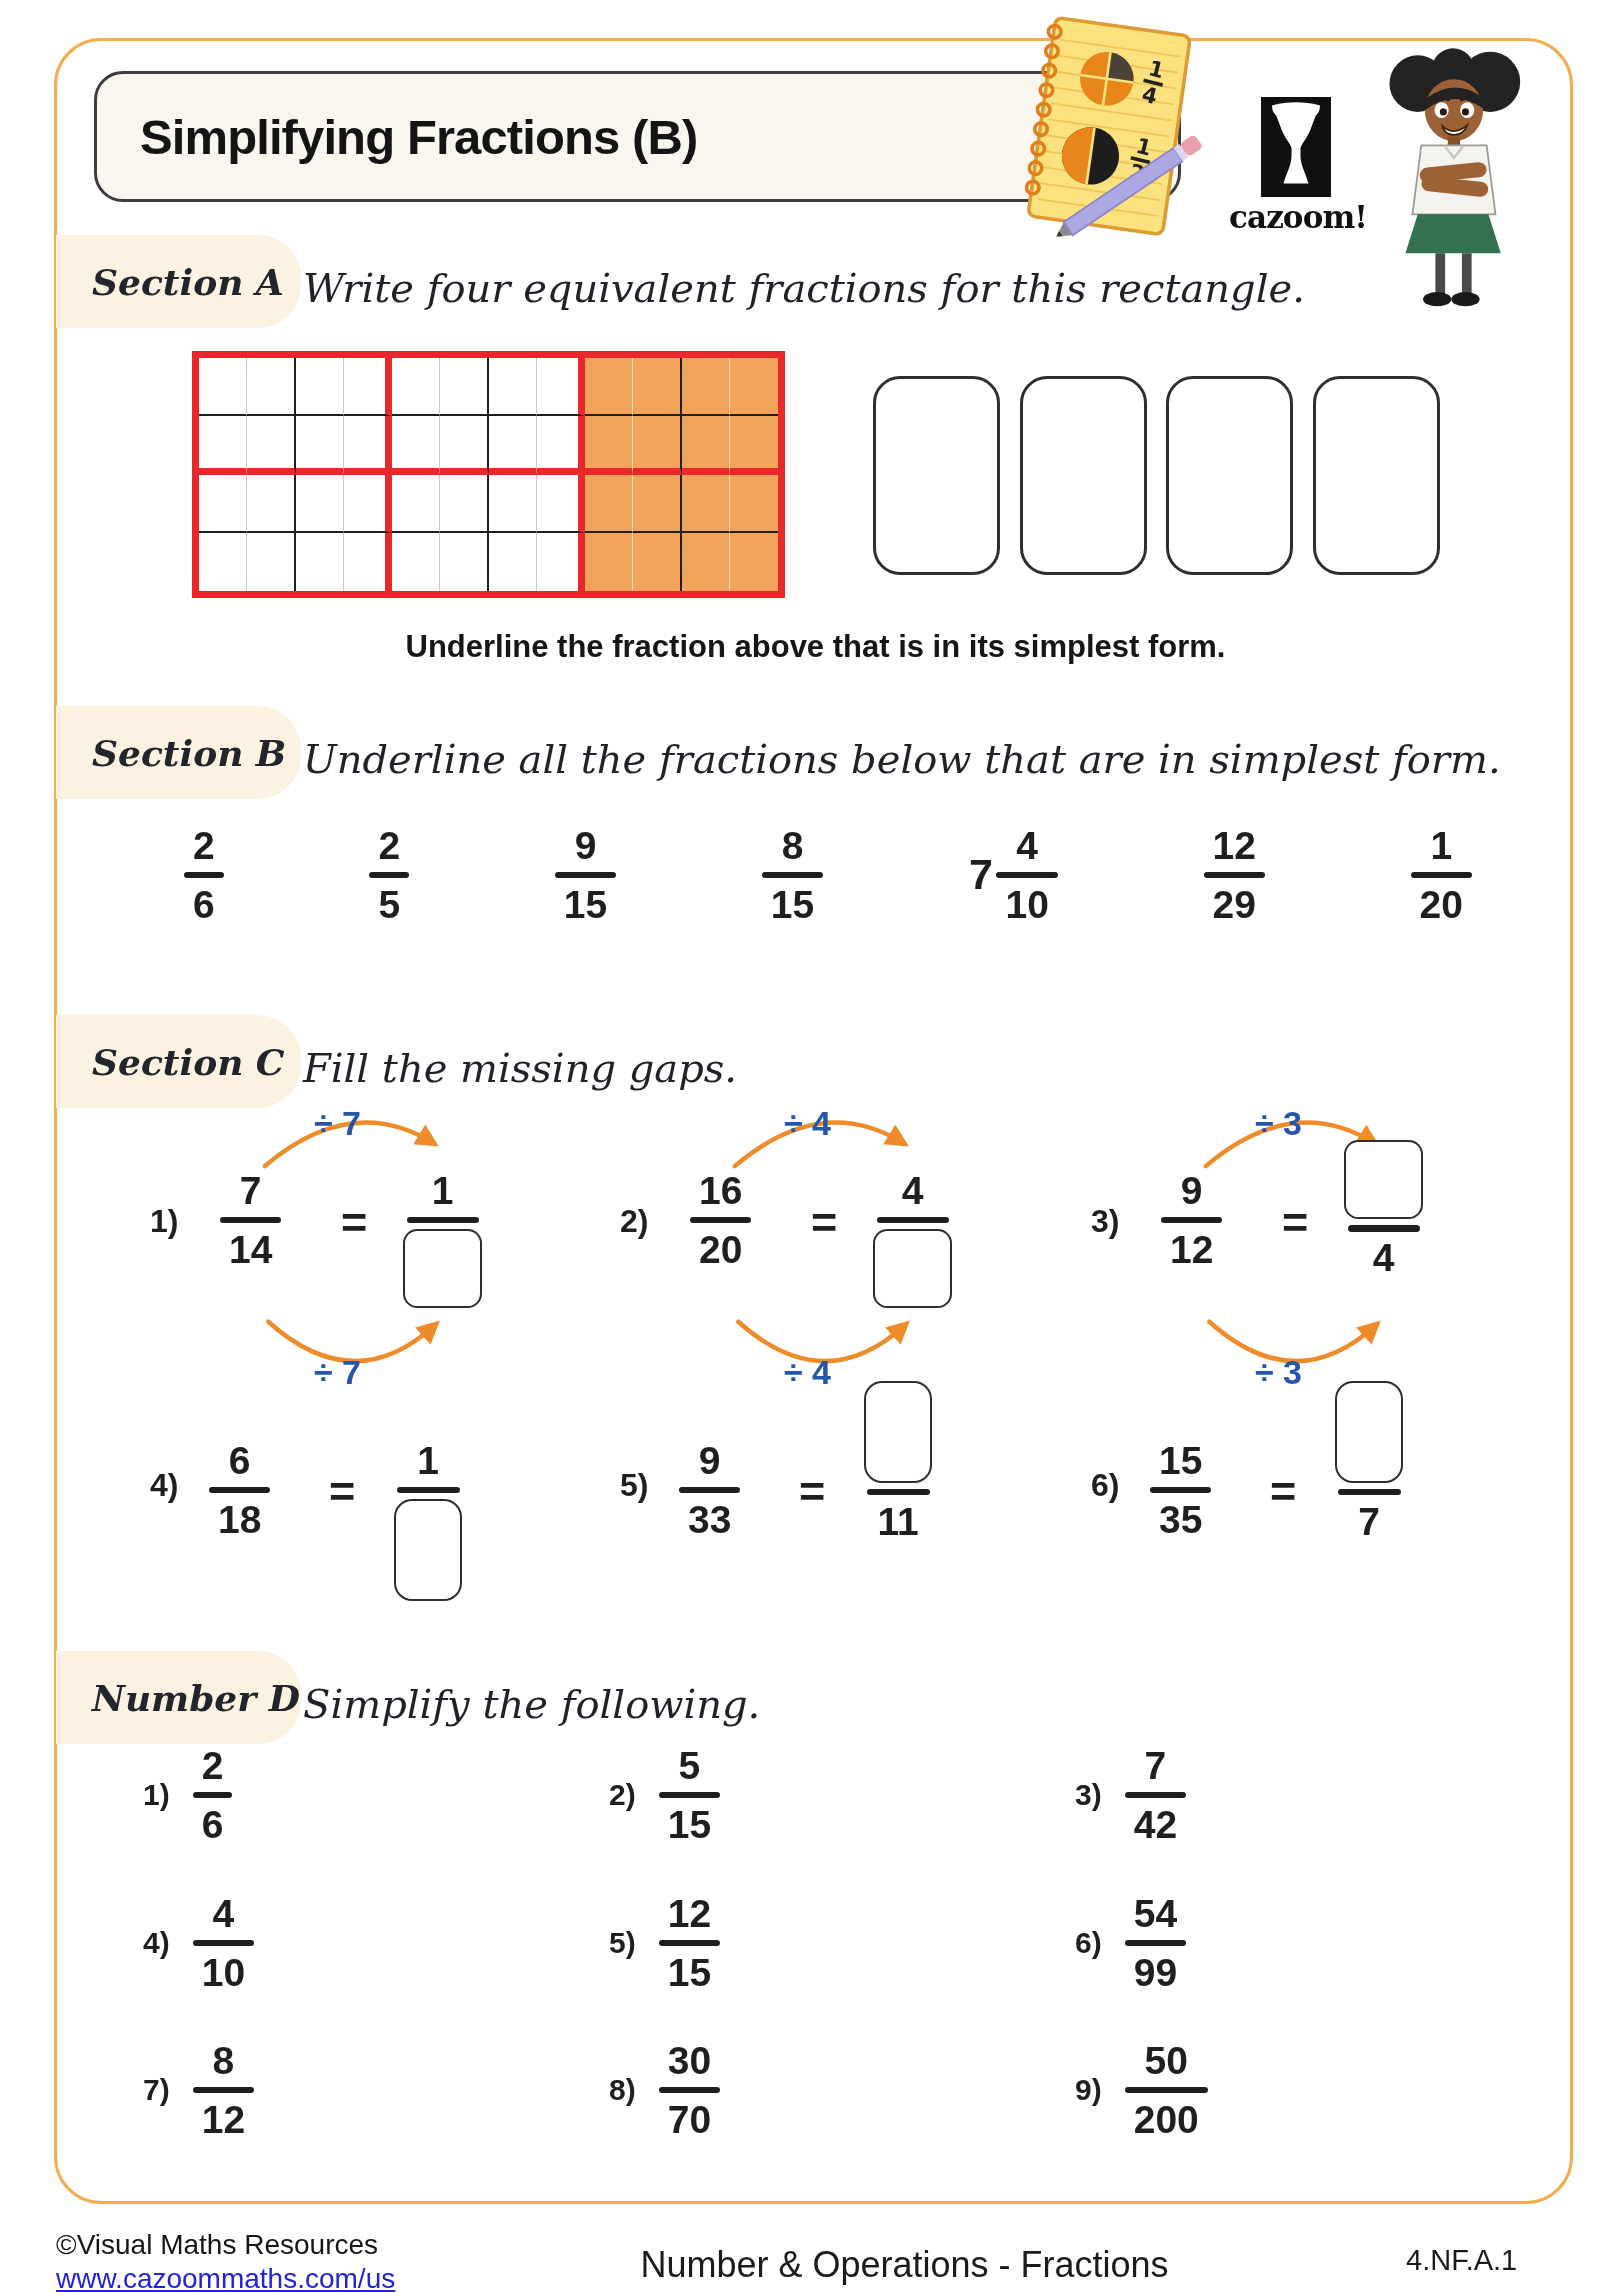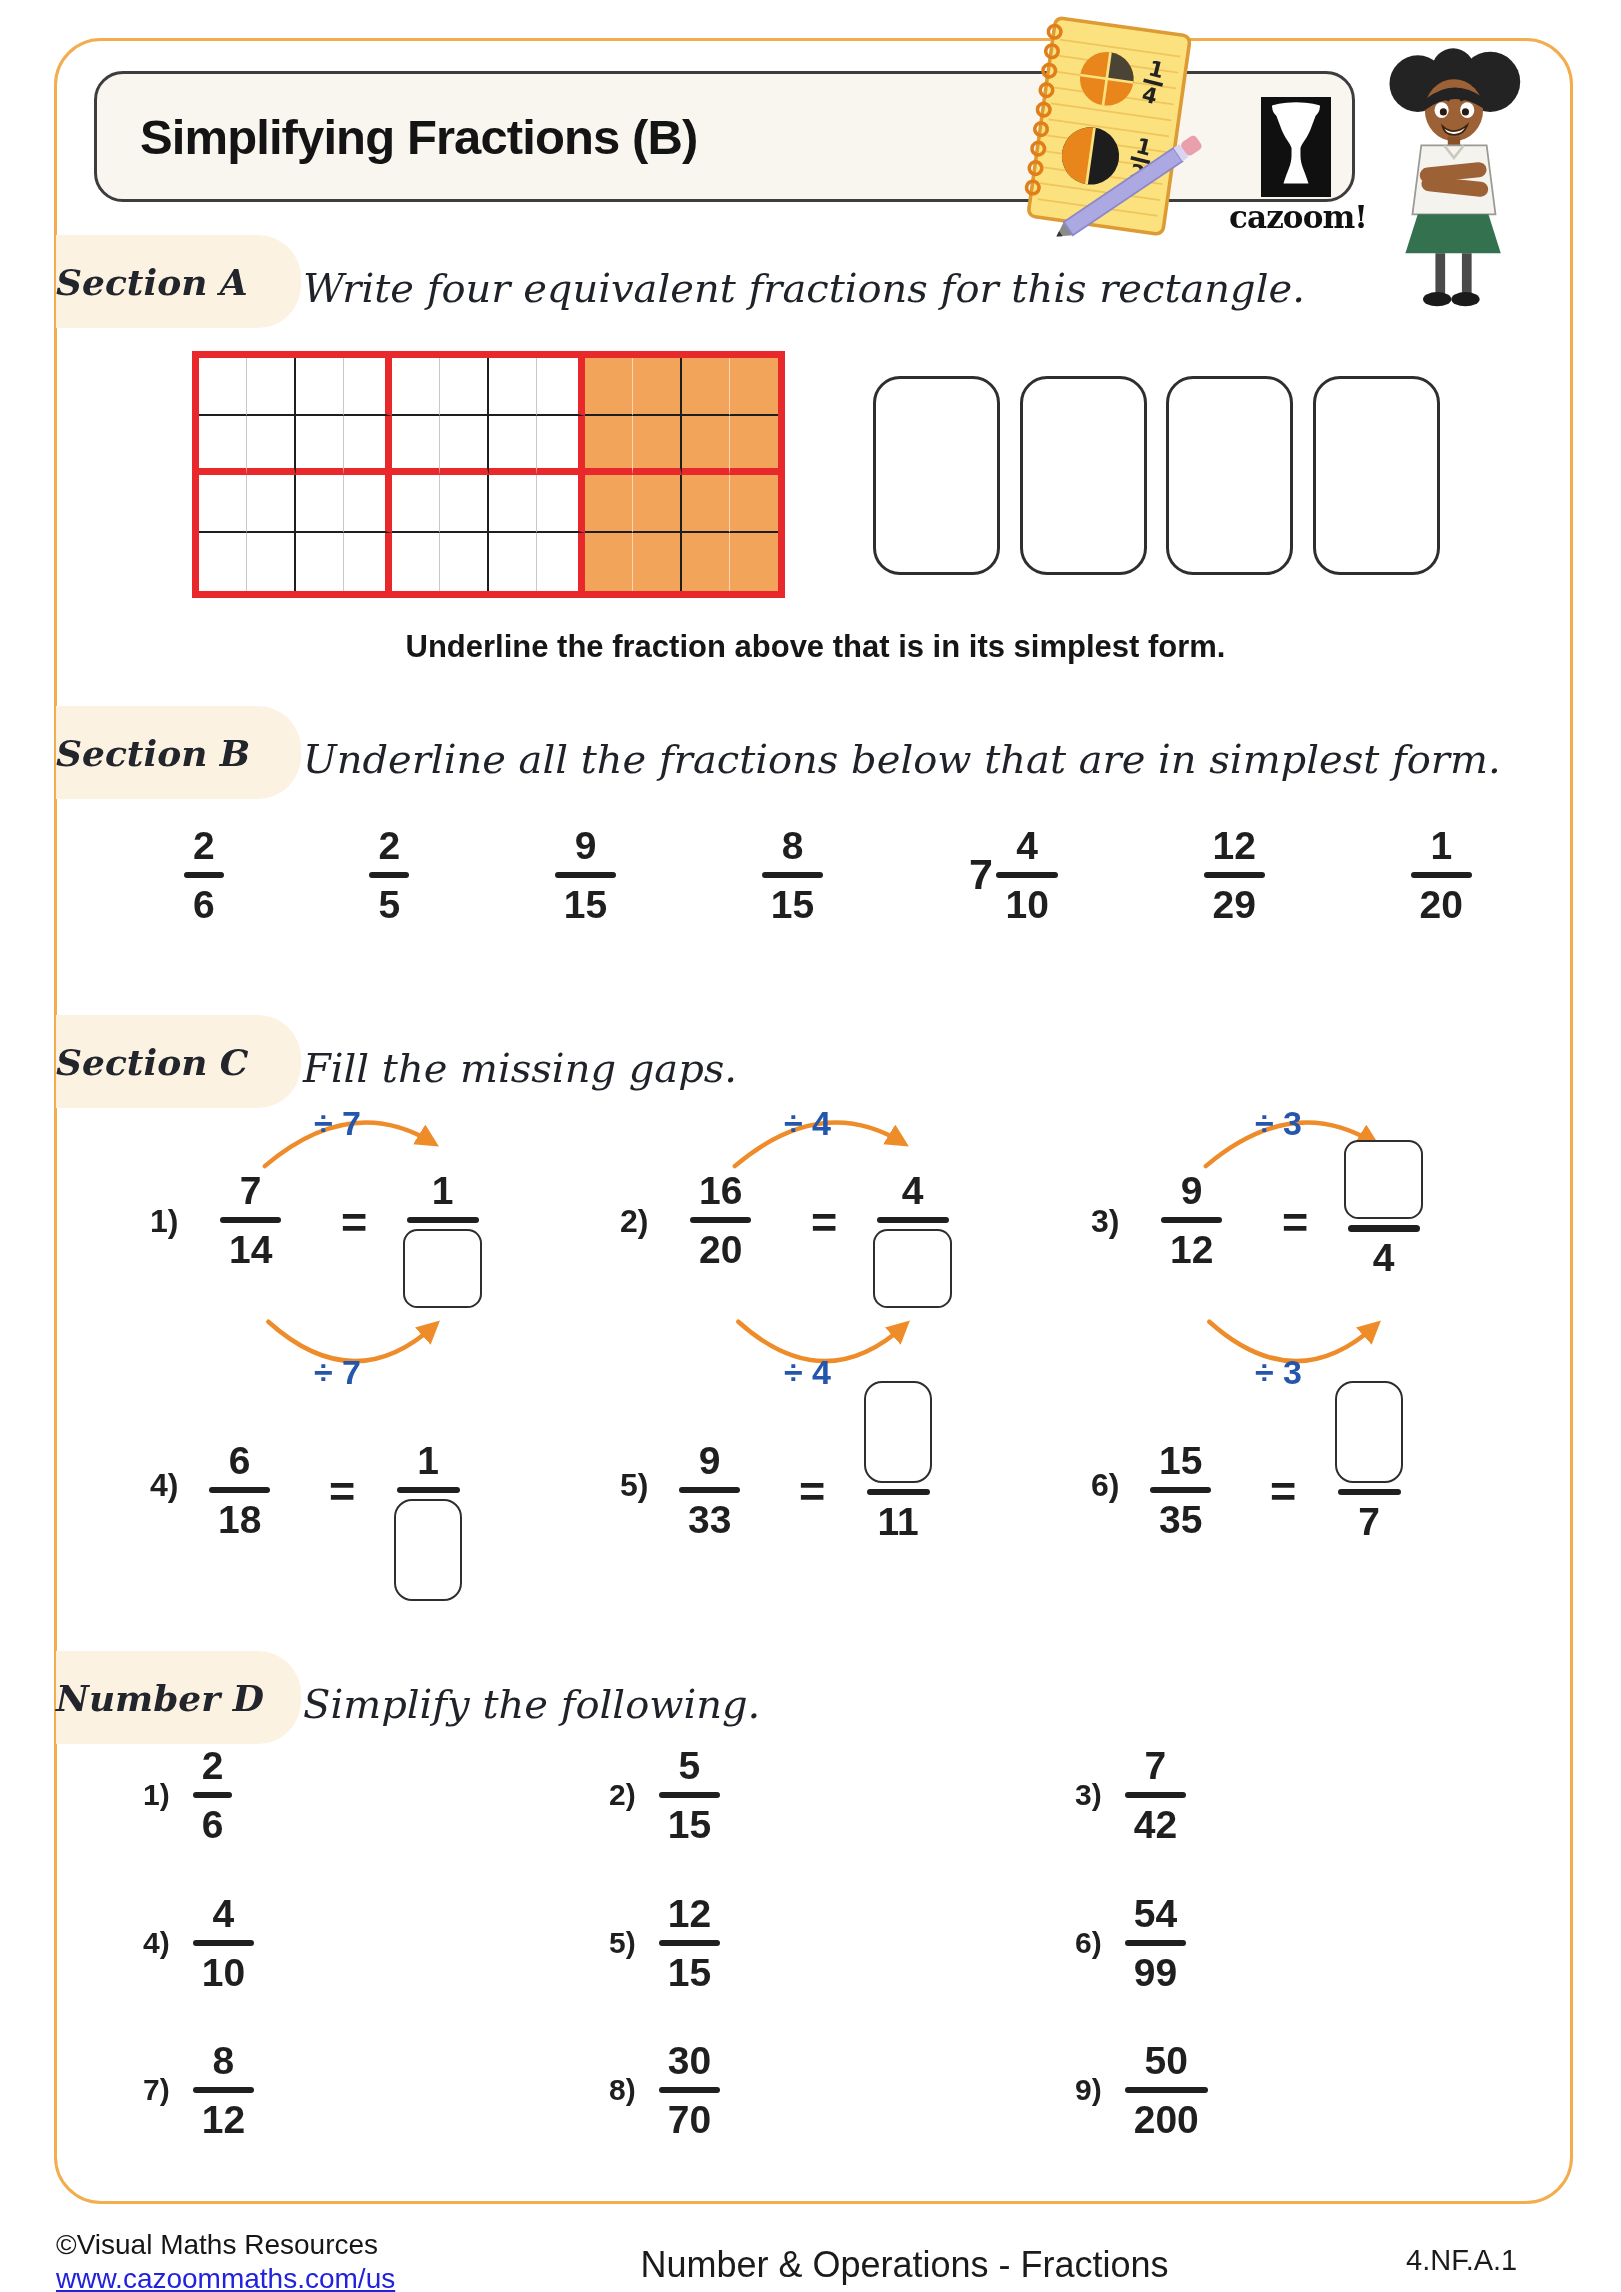--- a/index.html
+++ b/index.html
@@ -2,32 +2,32 @@
 <html style="--frame_orange: #F3AC4E; --section_bg: #FBF2E2; --title_bg: #F9F6EF; --grid_red: #E8282B; --shade_orange: #F3A45B; --grid_black: #1E1E1E; --grid_gray: #C9C9C9; --arrow_orange: #EE8C2A; --divide_blue: #2456AC; --link_blue: #2121DE;font-size:14.3px"><head>
 <meta charset="utf-8">
 <style>
   html,body{margin:0;padding:0}
   body{
     width:1622px;height:2293px;position:relative;background:#ffffff;
     font-family:"Liberation Sans",sans-serif;color:#1F1F1F;overflow:hidden;
   }
   .frame{position:absolute;left:54px;top:38px;width:1519px;height:2166px;
     border:3.6px solid var(--frame_orange,#F3AC4E);border-radius:47px;box-sizing:border-box}
-  .titlebox{position:absolute;left:94px;top:71px;width:1261px;height:131px;
+  .titlebox{position:absolute;left:94px;top:71px;width:1087px;height:131px;
     background:var(--title_bg,#F9F6EF);border:3.6px solid #3D3D3D;border-radius:29px;box-sizing:border-box}
   .title{position:absolute;left:43px;top:50%;transform:translateY(-50%);
     font-size:49px;font-weight:bold;color:#141414;letter-spacing:-0.9px;white-space:nowrap}
   .logo{position:absolute;left:1229px;top:97px;width:134px;text-align:center}
   .logo .drum{width:70px;height:100px;background:#101010;margin:0 auto;display:flex;align-items:center;justify-content:center}
   .logo .word{font-family:"DejaVu Serif",serif;font-weight:bold;font-size:31px;color:#111;letter-spacing:-0.9px;margin-top:1.8px}
   .notebook{position:absolute;left:1001px;top:10.7px;width:211px;height:242px}
   .student{position:absolute;left:1374px;top:43px;width:167px;height:265px}
 
   .seclabel{position:absolute;left:56px;width:245px;height:93px;background:var(--section_bg,#FBF2E2);
-    border-radius:0 43px 43px 0;display:flex;align-items:center;box-sizing:border-box;
+    border-radius:0 43px 43px 0;display:flex;align-items:center;padding-left:36px;box-sizing:border-box;
     font-family:"DejaVu Serif",serif;font-style:italic;font-weight:bold;font-size:36px;color:#22252B;white-space:nowrap}
   .instruction{position:absolute;left:303px;font-family:"DejaVu Serif",serif;font-style:italic;
     font-size:40px;color:#1F2228;white-space:nowrap}
 
   .grid{position:absolute;left:192px;top:351px;width:593px;height:247px;box-sizing:border-box;
     border:7.2px solid var(--grid_red,#E8282B);display:grid;background:#fff}
   .gcell{box-sizing:border-box}
   .gcell.vg{border-right:1.8px solid var(--grid_gray,#C9C9C9)}
   .gcell.vb{border-right:2.7px solid var(--grid_black,#1E1E1E)}
   .gcell.vr{border-right:7.2px solid var(--grid_red,#E8282B)}

